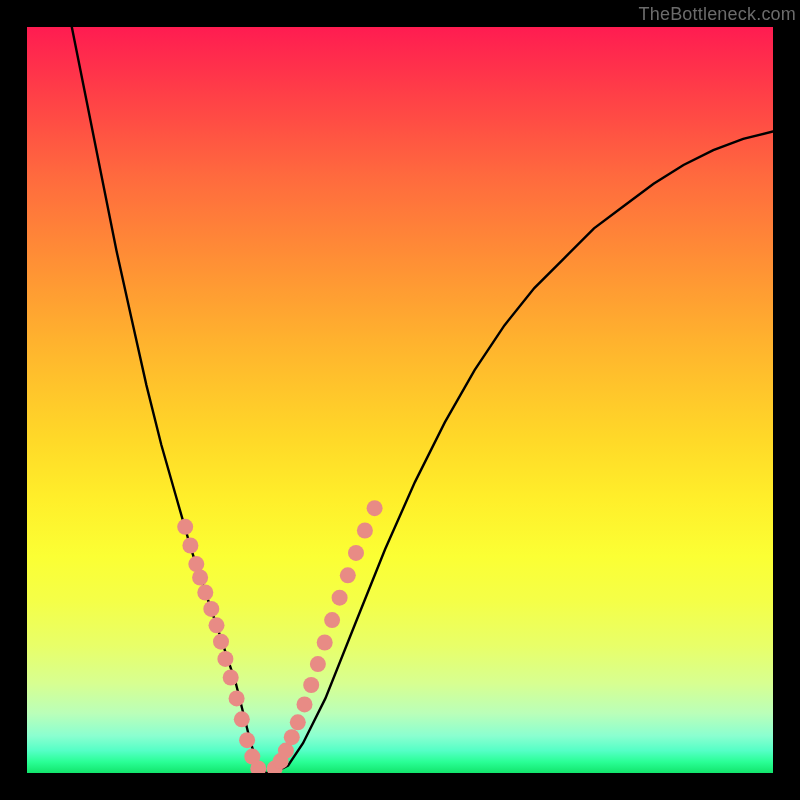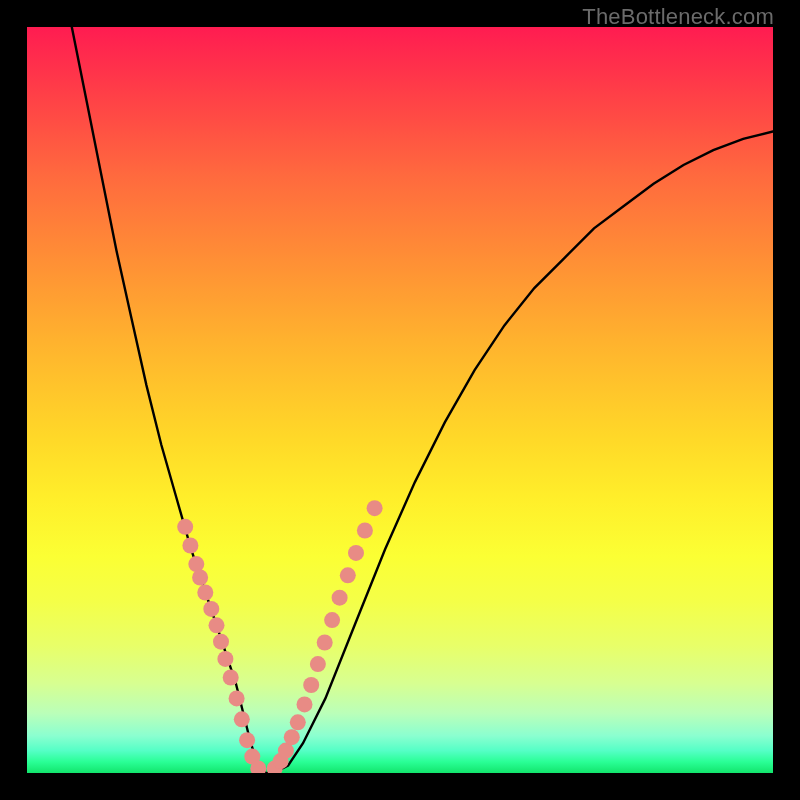--- a/index.html
+++ b/index.html
@@ -13,23 +13,23 @@
   }
   .frame {
     position: relative;
     width: 800px;
     height: 800px;
     background: #000;
   }
   .attribution {
     position: absolute;
     top: 4px;
-    right: 26px;
+    right: 4px;
     color: #6b6b6b;
-    font-size: 22px;
+    font-size: 18px;
     font-weight: 500;
     letter-spacing: 0.2px;
     z-index: 50;
   }
   .plot-area {
     position: absolute;
     left: 27px;
     top: 27px;
     width: 746px;
     height: 746px;

